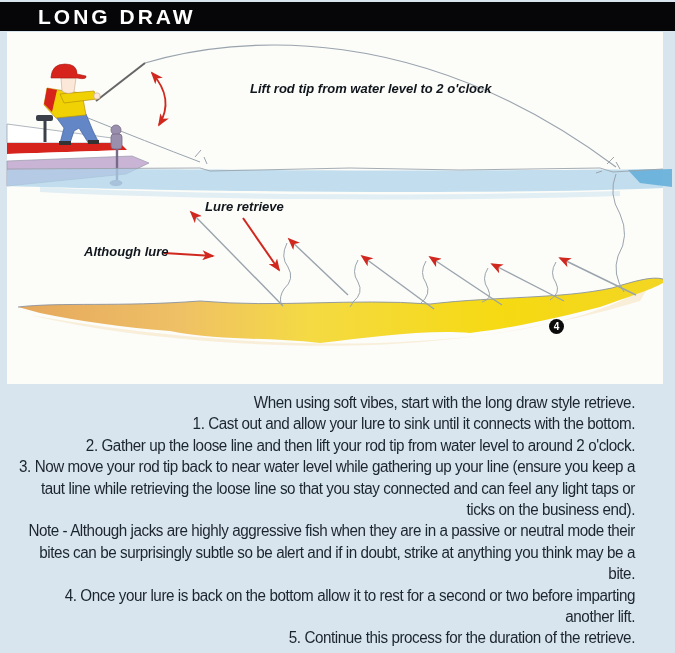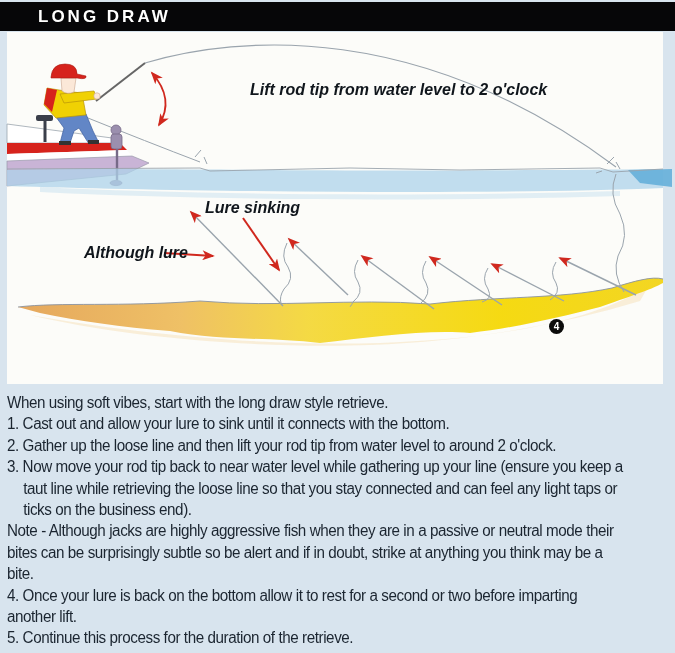--- a/index.html
+++ b/index.html
@@ -5,29 +5,29 @@
   :root{
     --page-bg:#d8e4ee; --panel-bg:#fcfcf9; --header-bg:#060608; --header-fg:#ffffff;
     --ink:#1b2530; --sketch:#9aa4ad; --red:#d0281e; --water:#aed3ea; --water-dark:#5fadd8;
     --hull:#c9b4d6; --boat-red:#d6231c; --vest:#f0d103; --jeans:#6286c6; --skin:#fbe8d8;
   }
   *{margin:0;padding:0;box-sizing:border-box;}
   html,body{width:675px;height:653px;overflow:hidden;}
   body{background:var(--page-bg);font-family:"Liberation Sans",sans-serif;}
   .page{position:relative;width:675px;height:653px;padding-top:2px;}
   .header{height:29px;background:var(--header-bg);color:var(--header-fg);
-          font-size:17px;font-weight:bold;letter-spacing:3px;line-height:29px;
+          font-size:21px;font-weight:bold;letter-spacing:3px;line-height:29px;
           padding-left:38px;}
   .illustration{position:relative;width:675px;height:356px;}
   .illustration svg{position:absolute;left:0;top:0;}
-  .lbl{position:absolute;font-size:16px;font-weight:bold;font-style:italic;
+  .lbl{position:absolute;font-size:13px;font-weight:bold;font-style:italic;
        color:#10161c;white-space:nowrap;}
   .badge{position:absolute;width:15px;height:15px;border-radius:50%;background:#0b0b0b;
          color:#fff;font-size:10px;font-weight:bold;text-align:center;line-height:15px;}
-  .instructions{padding:5px 7px 0 7px;color:var(--ink);}
+  .instructions{padding:5px 7px 0 7px;color:var(--ink);text-align:right;}
   .tline{font-size:16px;line-height:21.4px;letter-spacing:-0.45px;white-space:nowrap;
          transform:scaleX(0.95);transform-origin:left center;}
   .tline.ind{padding-left:17px;}
   .sketchline{stroke:var(--sketch);fill:none;}
   .redline{stroke:var(--red);fill:none;}
 </style>
 </head>
 <body>
 
 <div class="page">
@@ -119,21 +119,21 @@
         <path d="M488,237 q-7,11 0,21 q5,10 -6,13" class="sketchline" stroke-width="1"></path>
         <path d="M556,231 q-7,11 0,21 q5,10 -6,17" class="sketchline" stroke-width="1"></path>
         <path d="M616,143 q-8,20 4,40 q10,22 -2,42 q-6,18 6,36" class="sketchline" stroke-width="1"></path>
       </g>
 
       <path d="M164,222 L213,225" class="redline" stroke-width="2" marker-end="url(#ah)"></path>
       <path d="M243,187 L279,239" class="redline" stroke-width="2" marker-end="url(#ah)"></path>
     </svg>
 
     <div class="lbl" style="left:250px;top:50px;">Lift rod tip from water level to 2 o'clock</div>
-    <div class="lbl" style="left:205px;top:168px;">Lure sinking</div>
+    <div class="lbl" style="left:205px;top:168px;">Lure retrieve</div>
     <div class="lbl" style="left:84px;top:213px;">Although lure</div>
     <div class="badge" style="left:549px;top:288px;">4</div>
   </div>
 
   <div class="instructions">
     <div class="tline">When using soft vibes, start with the long draw style retrieve.</div>
     <div class="tline">1. Cast out and allow your lure to sink until it connects with the bottom.</div>
     <div class="tline">2. Gather up the loose line and then lift your rod tip from water level to around 2 o'clock.</div>
     <div class="tline">3. Now move your rod tip back to near water level while gathering up your line (ensure you keep a</div>
     <div class="tline ind">taut line while retrieving the loose line so that you stay connected and can feel any light taps or</div>

